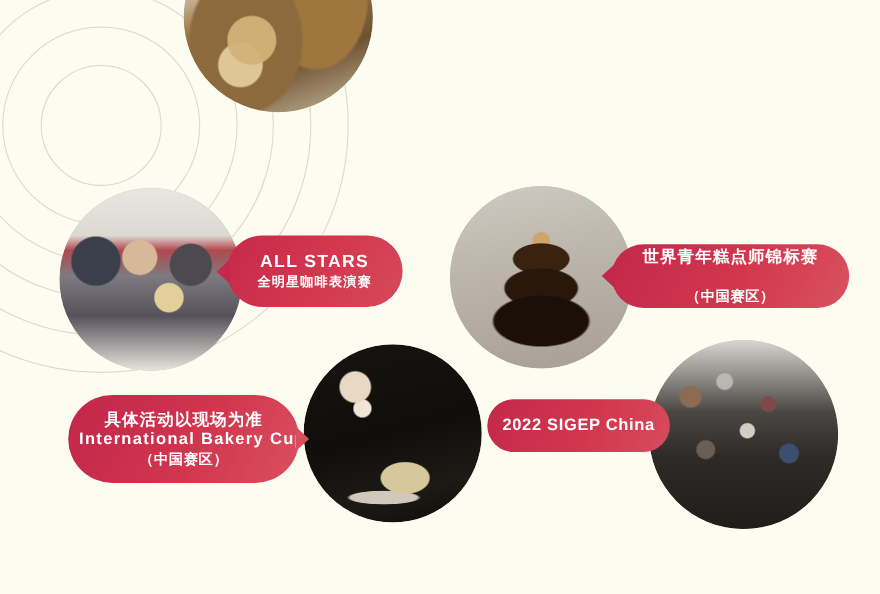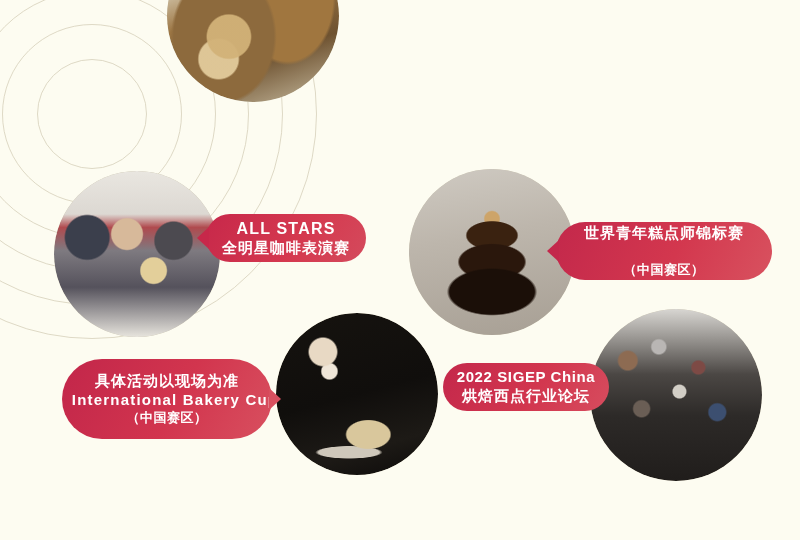--- a/index.html
+++ b/index.html
@@ -194,25 +194,25 @@
     left: -9px;
     top: 50%;
     width: 0; height: 0;
     transform: translateY(-50%);
     border-top: 11px solid transparent;
     border-bottom: 11px solid transparent;
     border-right: 12px solid #cf3249;
   }
 
   #pill-allstars {
-    left: 206px; top: 214px; width: 160px; height: 48px;
+    left: 206px; top: 214px; width: 160px; height: 65px;
     background: linear-gradient(120deg, #c7284a 0%, #d5394f 58%, #d44a5c 100%);
   }
   #pill-allstars .en  { font-size: 16px; }
-  #pill-allstars .cn  { font-size: 15px; }
+  #pill-allstars .cn  { font-size: 12px; }
 
   #pill-worldyouth {
     left: 556px; top: 222px; width: 216px; height: 58px;
     background: linear-gradient(115deg, #c3284b 0%, #d3374e 55%, #d8525f 100%);
     gap: 20px;
   }
   #pill-worldyouth .cn  { font-size: 15px; }
   #pill-worldyouth .sub { font-size: 13px; }
 
   #pill-bakerycup {
@@ -288,16 +288,15 @@
   <div class="pill" id="pill-bakerycup">
     <span class="tail"></span>
     <span class="ln cn">具体活动以现场为准</span>
     <span class="ln en">International Bakery Cup</span>
     <span class="ln sub">（中国赛区）</span>
   </div>
 
   <div class="pill" id="pill-sigep">
 
     <span class="ln en">2022 SIGEP China</span>
-    <span class="ln cn">烘焙西点行业论坛</span>
   </div>
 
 </div>
 
 </body></html>

